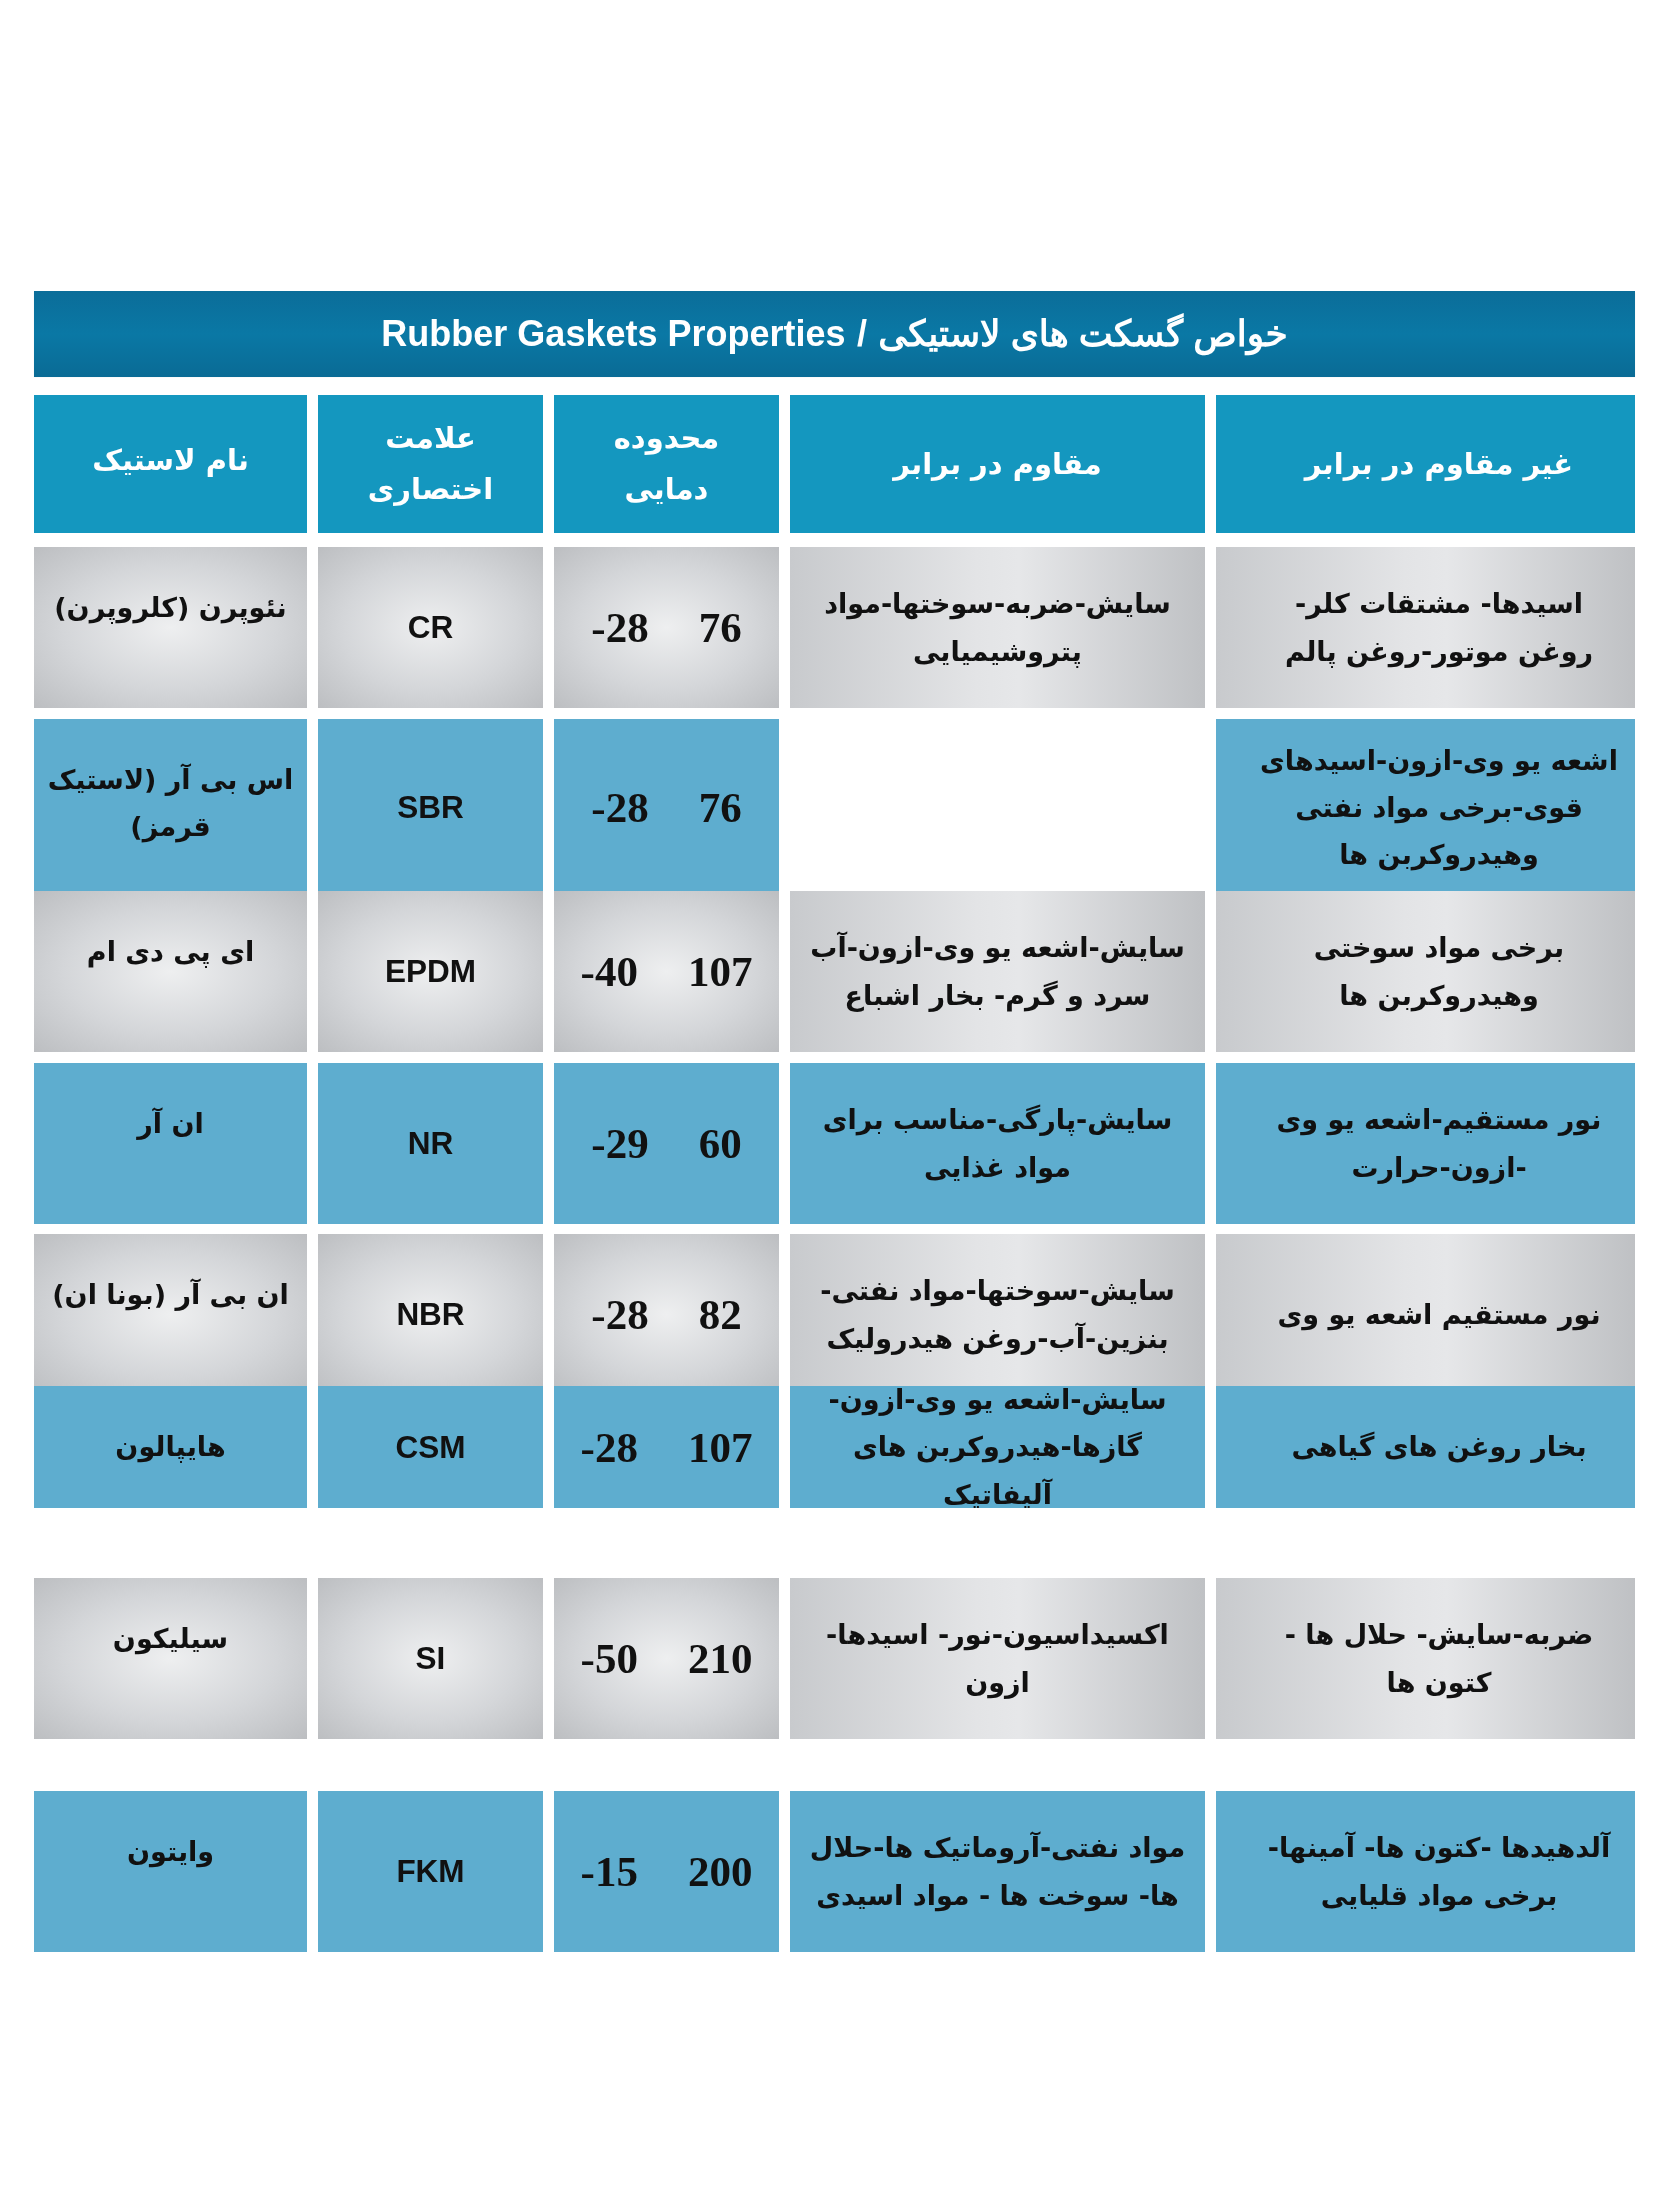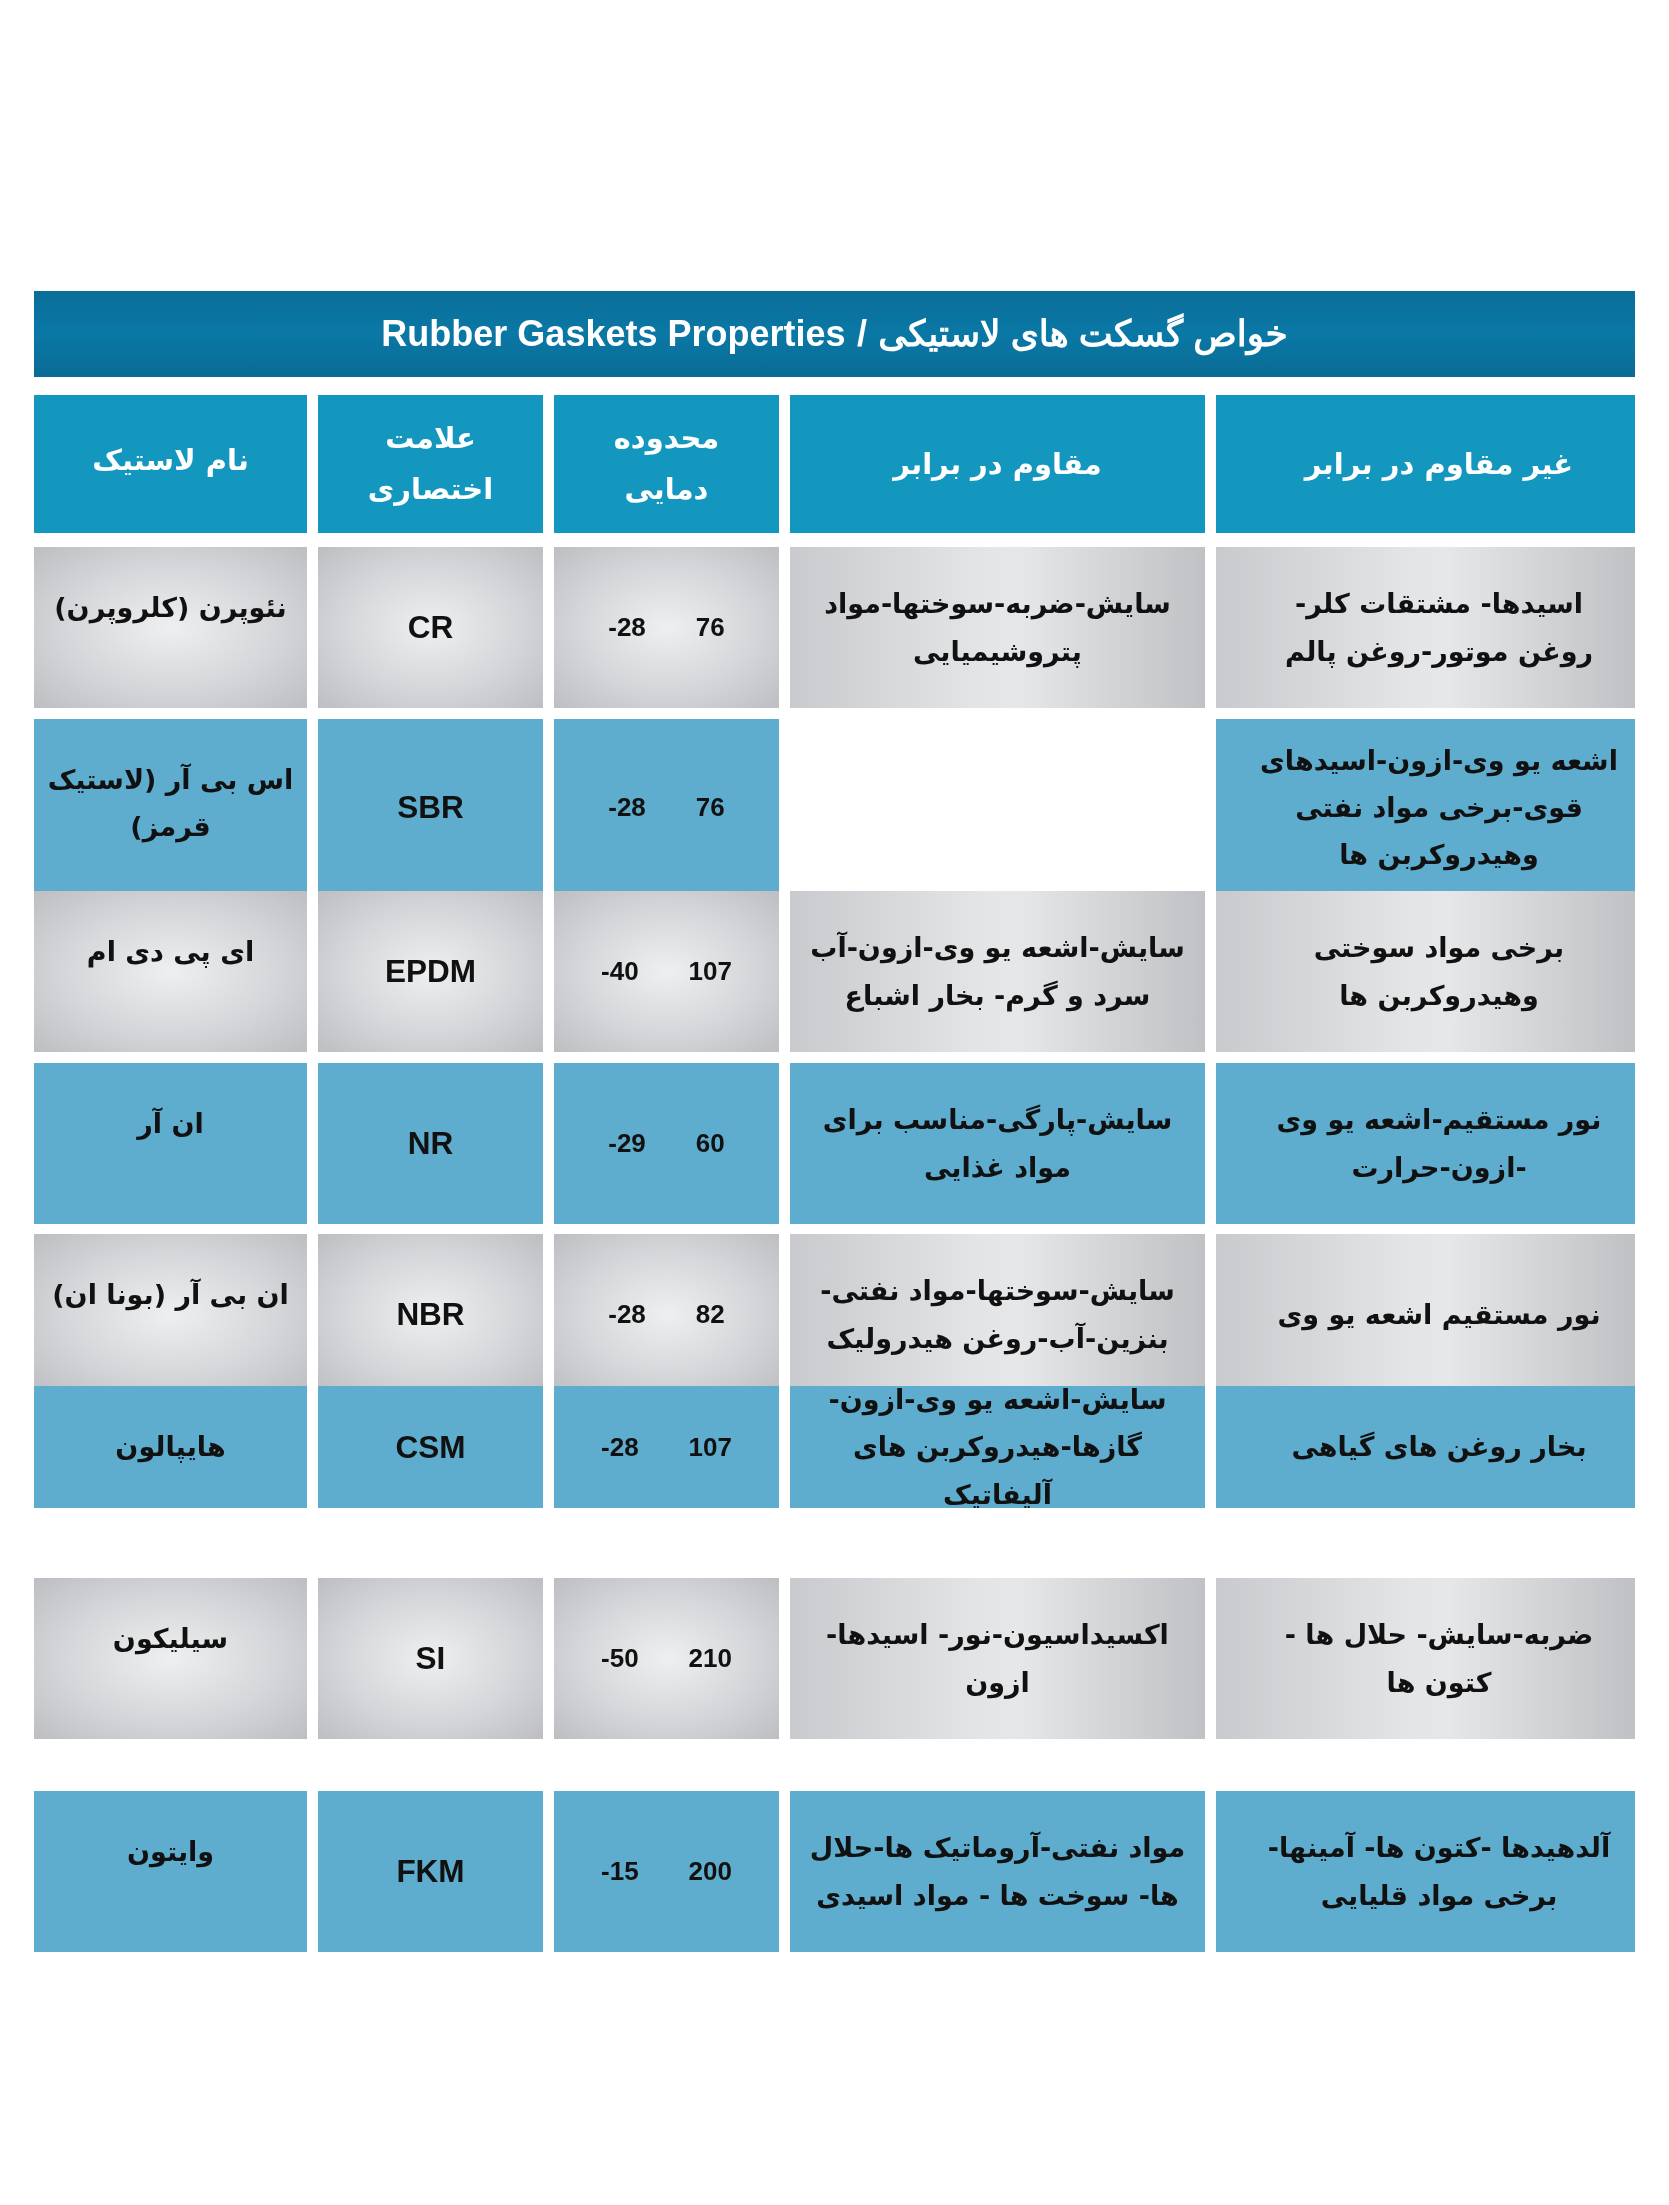--- a/index.html
+++ b/index.html
@@ -35,21 +35,21 @@
       background: linear-gradient(90deg, #c8cacd 0%, #e3e4e6 45%, #e6e7e9 55%, #bfc1c4 100%);
     }
     .c-name   { left: 0;    width: 273px; }
     .c-abbr   { left: 284px; width: 225px; }
     .c-temp   { left: 520px; width: 225px; }
     .c-res    { left: 756px; width: 415px; }
     .c-nonres { left: 1182px; width: 419px; padding-left: 40px; }
     .txt-ar { direction: rtl; font-size: 27px; line-height: 1.75; }
     .row .c-name { align-items: flex-start; padding-top: 37px; }
     .abbr { font-family: "Liberation Sans", sans-serif; font-size: 31.5px; }
-    .temp { font-family: Liberation Sans, sans-serif; font-size: 26px; display: flex; gap: 50px; }
+    .temp { font-family: Liberation Serif, serif; font-size: 43px; display: flex; gap: 50px; }
   </style>
 </head>
 <body>
 
 <div class="title-bar">
   <span>خواص گسکت های لاستیکی</span>
   <span class="sep">/</span>
   <span style="direction:ltr">Rubber Gaskets Properties</span>
 </div>
 

